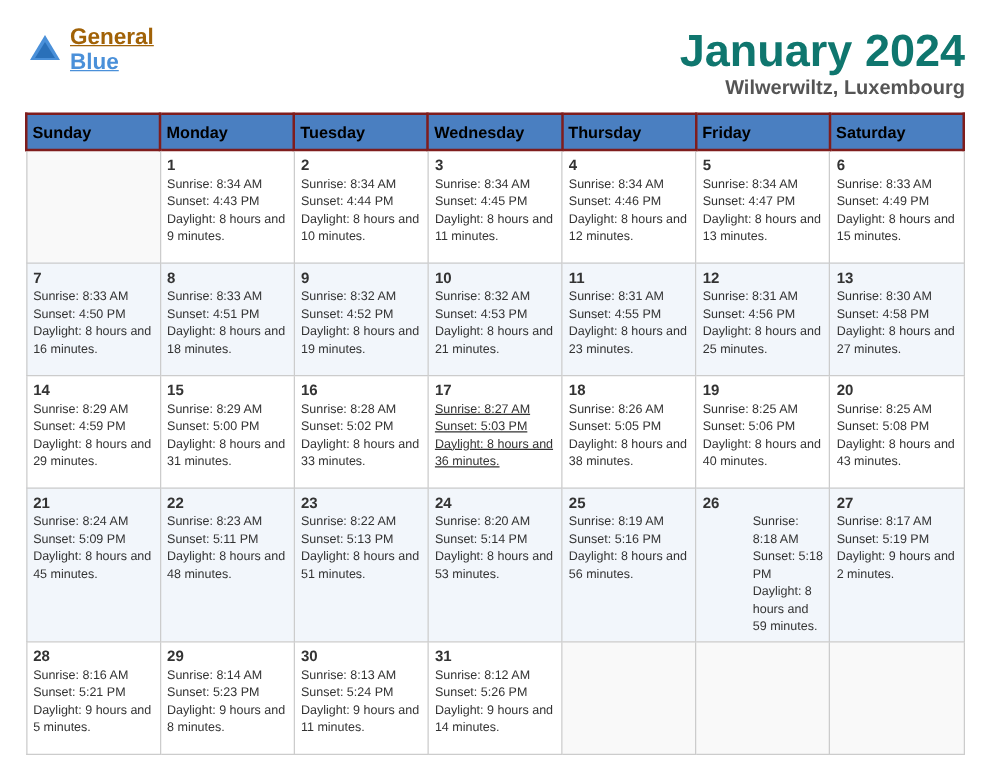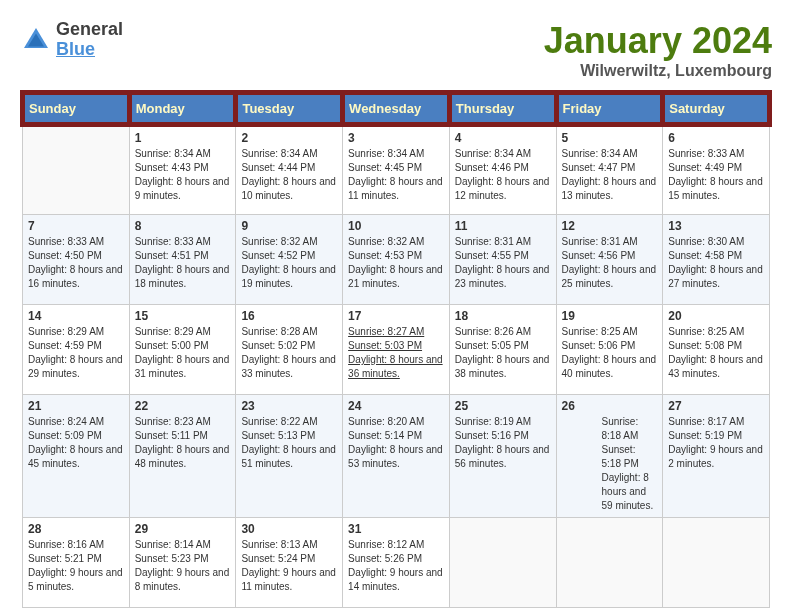--- a/index.html
+++ b/index.html
@@ -22,58 +22,59 @@
       gap: 4px;
     }
     .logo-text {
       display: flex;
       flex-direction: column;
       line-height: 1.1;
     }
     .logo-general {
       font-size: 18px;
       font-weight: bold;
-      color: #404040;
+      color: #a16207;
+      text-decoration: underline;
     }
     .logo-blue {
       font-size: 18px;
       font-weight: bold;
       color: #4a90d9;
       text-decoration: underline;
     }
     .logo-icon {
       width: 32px;
       height: 32px;
     }
     .title-block {
       text-align: right;
     }
     .month-title {
       font-size: 36px;
       font-weight: bold;
-      color: #4d7c0f;
+      color: #0f766e;
     }
     .location {
       font-size: 16px;
       color: #555;
       font-weight: bold;
     }
     table {
       width: 100%;
       border-collapse: collapse;
       table-layout: fixed;
     }
     th {
       background-color: #4a7fc1;
-      color: #fef9c3;
+      color: #000000;
       font-size: 13px;
       font-weight: bold;
       padding: 6px 4px;
       text-align: left;
-      border: 5px solid #7f1d1d;
+      border: 2px solid #7f1d1d;
     }
     td {
       border: 1px solid #ccc;
       vertical-align: top;
       padding: 4px 5px;
       font-size: 10.5px;
       color: #333;
       height: 90px;
     }
     td.empty {

